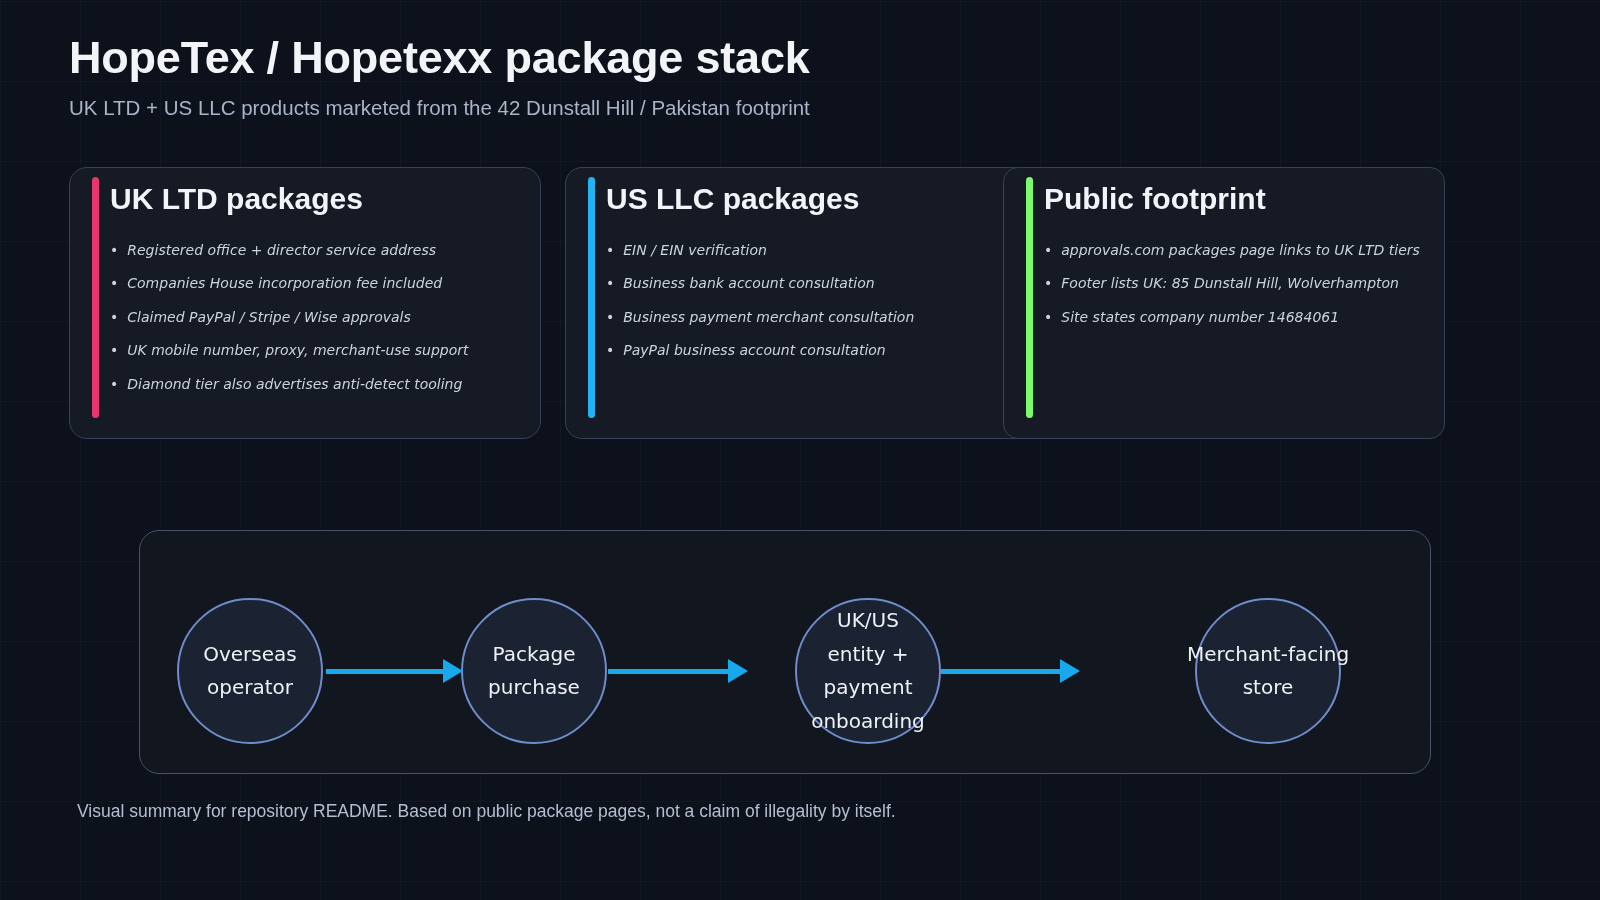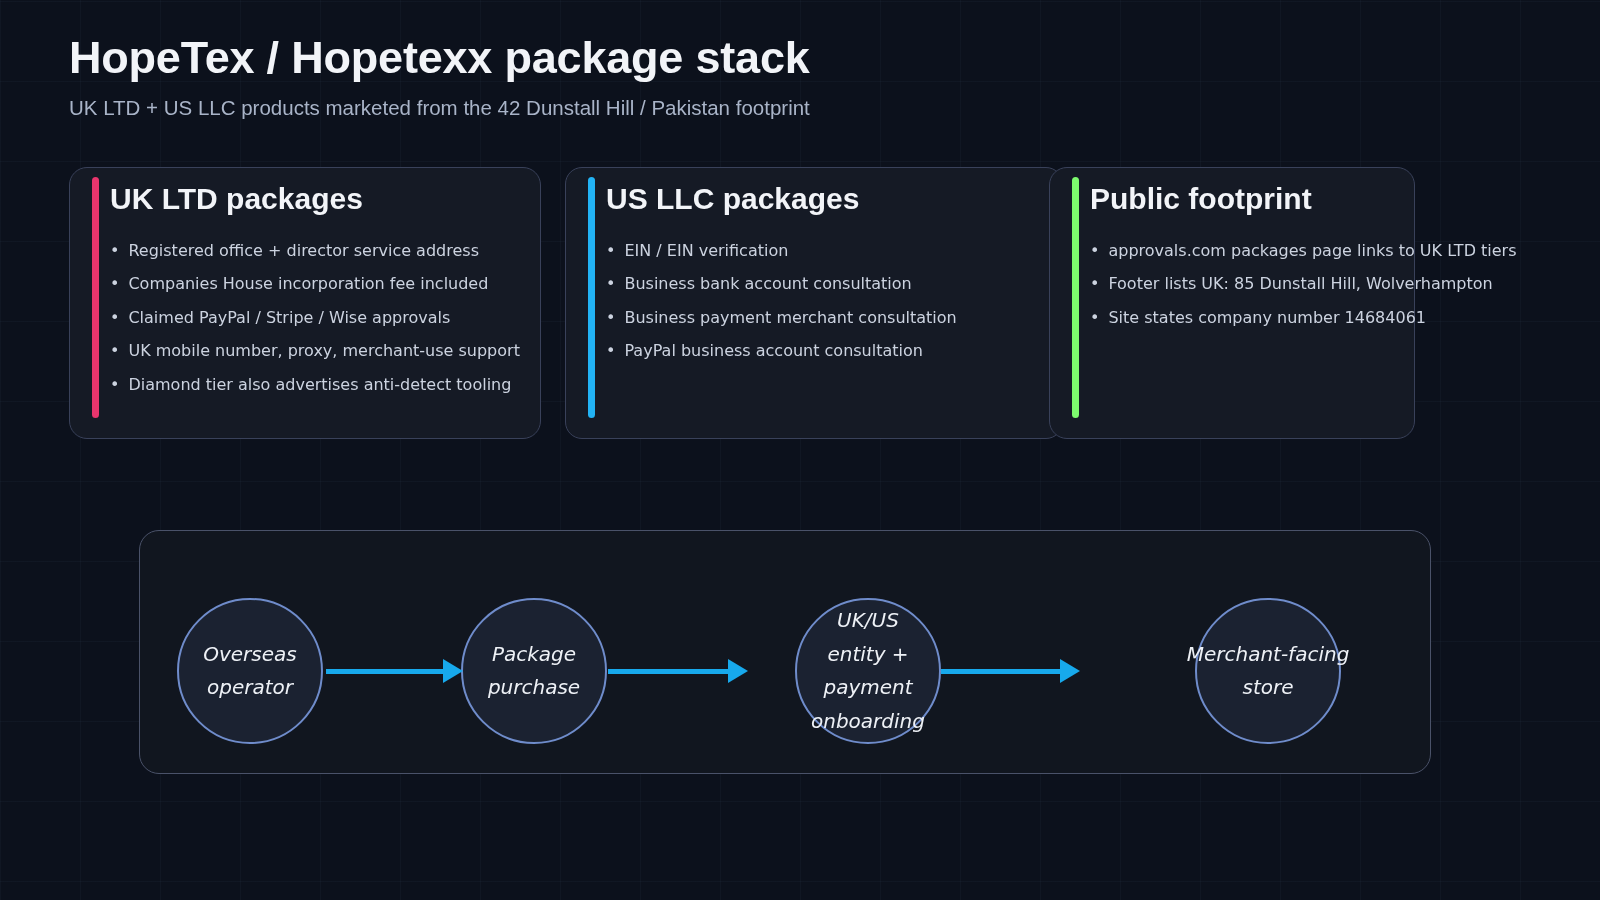--- a/index.html
+++ b/index.html
@@ -46,21 +46,21 @@
     top: 167px;
     height: 272px;
     background: #151a25;
     border: 1px solid #39415a;
     border-radius: 18px;
     box-sizing: border-box;
     overflow: visible;
   }
   #card-uk  { left: 69px;   width: 472px; }
   #card-us  { left: 565px;  width: 498px; z-index: 3; border-radius: 17px; }
-  #card-pub { left: 1049px; width: 366px; z-index: 4; }
+  #card-pub { left: 1003px; width: 442px; z-index: 4; border-radius: 15px; }
   .card-inner { position: relative; height: 100%; }
   .accent {
     position: absolute;
     left: 22px;
     top: 9px;
     bottom: 20px;
     width: 7px;
     border-radius: 4px;
   }
   .card-title {
@@ -76,24 +76,25 @@
   .card-list {
     position: absolute;
     left: 40px;
     top: 66px;
     margin: 0;
     padding: 0;
     list-style: none;
     white-space: nowrap;
   }
   .card-list li {
-    font-size: 16px;
+    font-size: 14px;
     color: #ccd3e0;
     line-height: 33.4px;
     white-space: nowrap;
+    font-style: italic;
   }
   .card-list li .bullet { margin-right: 9px; color: #ccd3e0; }
 
   
   #flow-panel {
     position: absolute;
     left: 139px;
     top: 530px;
     width: 1292px;
     height: 244px;
@@ -106,21 +107,20 @@
     position: absolute;
     width: 146px;
     height: 146px;
     border-radius: 50%;
     background: #1b2231;
     border: 2px solid #6f8ccb;
     box-sizing: border-box;
     display: flex;
     align-items: center;
     justify-content: center;
-    font-style: italic;
   }
   .flow-node .node-label {
     font-size: 20px;
     color: #eef1f6;
     text-align: center;
     line-height: 33.5px;
     white-space: nowrap;
   }
   #node-1 { left: 177px; top: 598px; }
   #node-2 { left: 461px; top: 598px; }
@@ -249,14 +249,15 @@
   </div>
   <div class="arrow" id="arrow-2">
     <div class="shaft"></div>
     <div class="head"></div>
   </div>
   <div class="arrow" id="arrow-3">
     <div class="shaft"></div>
     <div class="head"></div>
   </div>
 
+  <div id="footer-note">Visual summary for repository README. Based on public package pages, not a claim of illegality by itself.</div>
 
 </div>
 
 </body></html>

